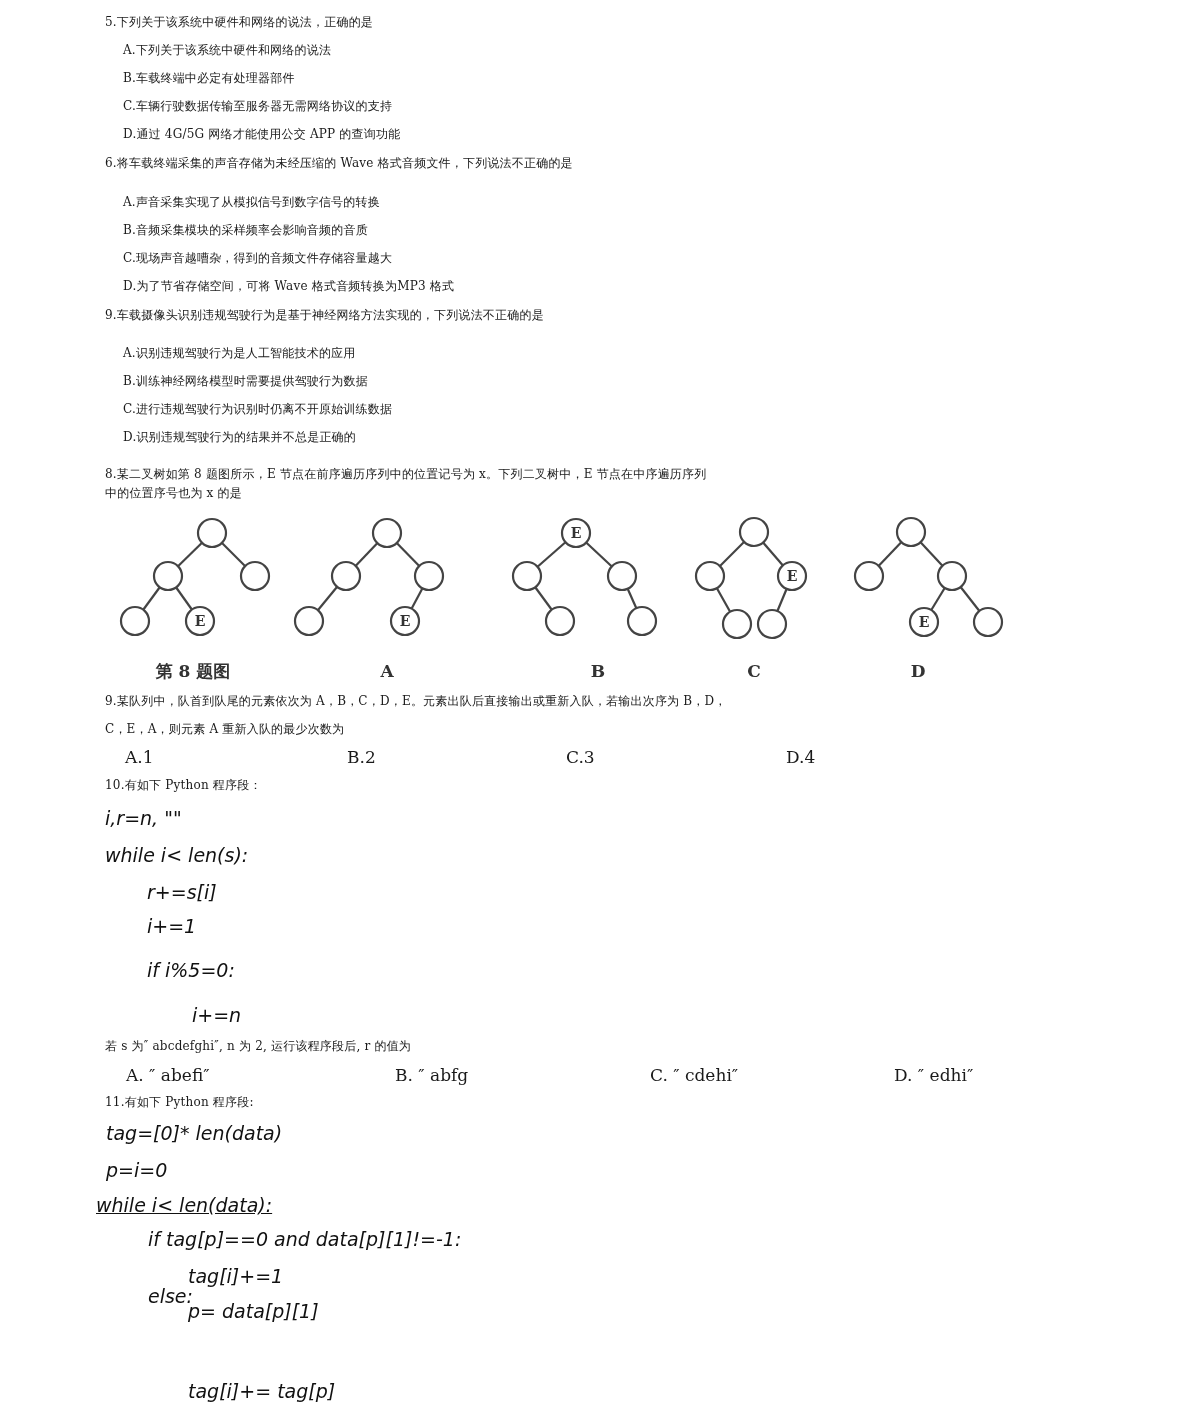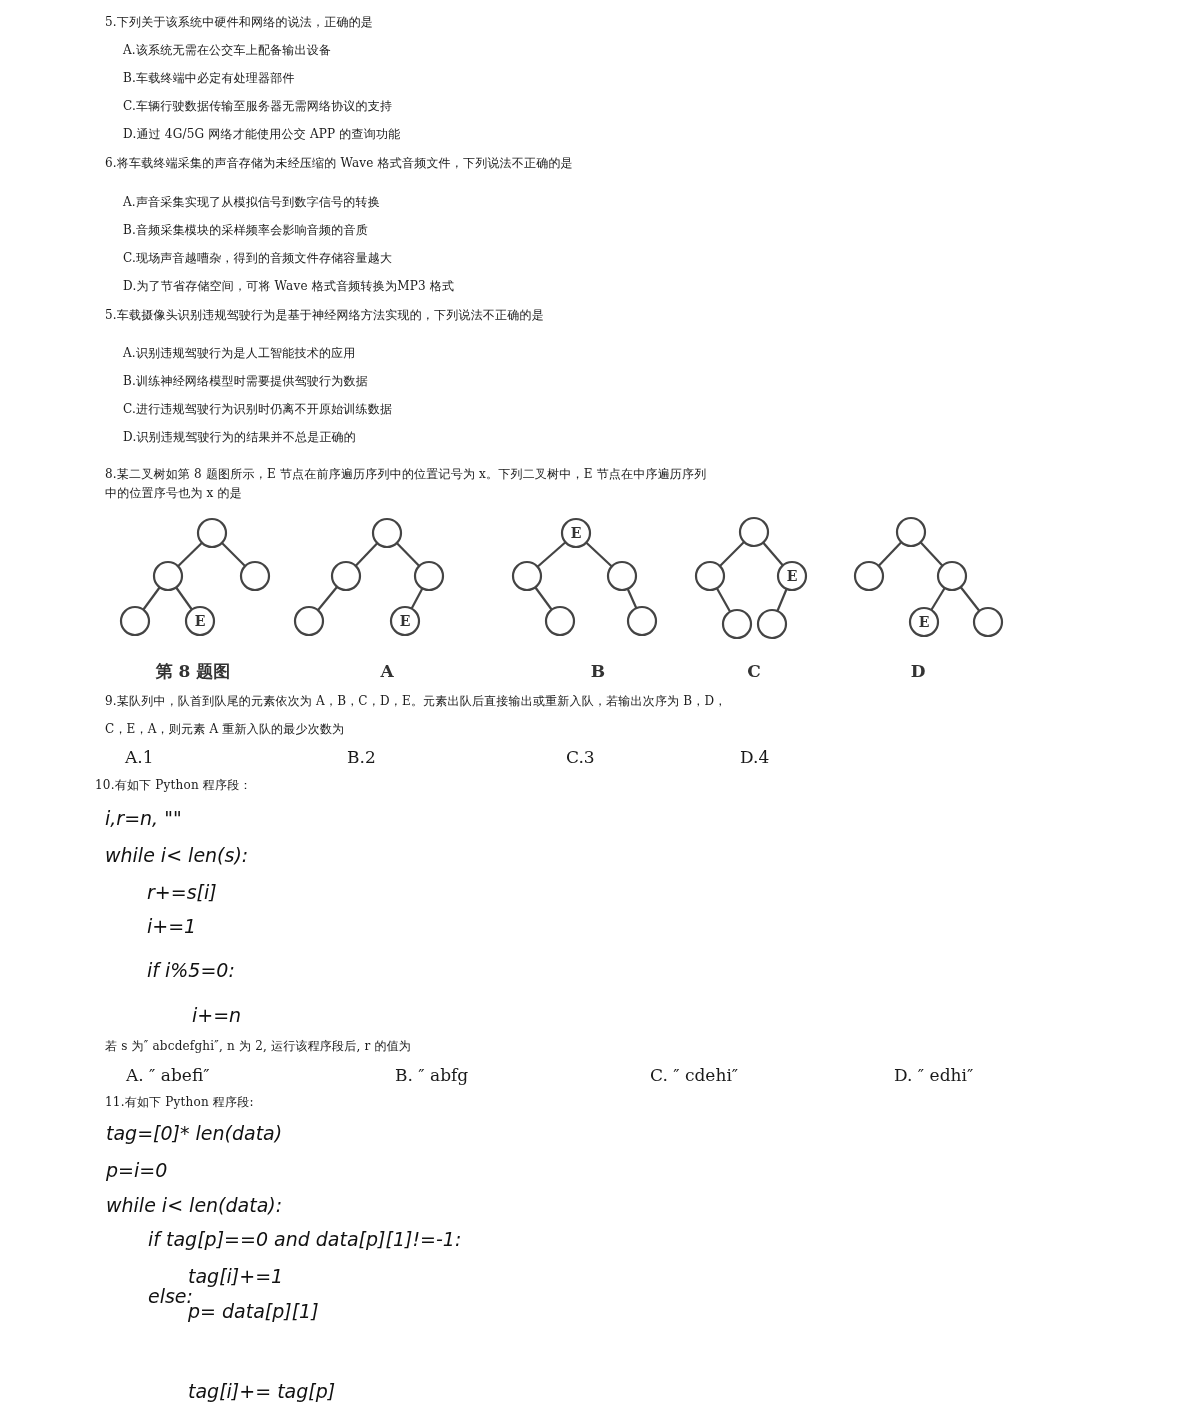--- a/index.html
+++ b/index.html
@@ -13,32 +13,32 @@
   svg.trees { position:absolute; left:0; top:505px; }
   svg.trees circle { fill:#fff; stroke:#444; stroke-width:2.2; }
   svg.trees line { stroke:#444; stroke-width:2.2; }
   svg.trees text.node-label { font-family:"DejaVu Serif", serif; font-size:14px; font-weight:bold; fill:#333; text-anchor:middle; dominant-baseline:central; }
   svg.trees text.caption { font-family:"DejaVu Serif", serif; font-size:17px; font-weight:bold; fill:#333; text-anchor:middle; }
 </style>
 </head>
 <body>
 
 <div class="line" style="left:105px; top:11px;">5.下列关于该系统中硬件和网络的说法，正确的是</div>
-<div class="line" style="left:123px; top:39px;">A.该系统无需在公交车上配备输出设备</div>
+<div class="line" style="left:123px; top:39px;">A.下列关于该系统中硬件和网络的说法</div>
 <div class="line" style="left:123px; top:67px;">B.车载终端中必定有处理器部件</div>
 <div class="line" style="left:123px; top:95px;">C.车辆行驶数据传输至服务器无需网络协议的支持</div>
 <div class="line" style="left:123px; top:123px;">D.通过 4G/5G 网络才能使用公交 APP 的查询功能</div>
 
 <div class="line" style="left:105px; top:152px;">6.将车载终端采集的声音存储为未经压缩的 Wave 格式音频文件，下列说法不正确的是</div>
 <div class="line" style="left:123px; top:191px;">A.声音采集实现了从模拟信号到数字信号的转换</div>
 <div class="line" style="left:123px; top:219px;">B.音频采集模块的采样频率会影响音频的音质</div>
 <div class="line" style="left:123px; top:247px;">C.现场声音越嘈杂，得到的音频文件存储容量越大</div>
 <div class="line" style="left:123px; top:275px;">D.为了节省存储空间，可将 Wave 格式音频转换为MP3 格式</div>
 
-<div class="line" style="left:105px; top:304px;">5.车载摄像头识别违规驾驶行为是基于神经网络方法实现的，下列说法不正确的是</div>
+<div class="line" style="left:105px; top:304px;">9.车载摄像头识别违规驾驶行为是基于神经网络方法实现的，下列说法不正确的是</div>
 <div class="line" style="left:123px; top:342px;">A.识别违规驾驶行为是人工智能技术的应用</div>
 <div class="line" style="left:123px; top:370px;">B.训练神经网络模型时需要提供驾驶行为数据</div>
 <div class="line" style="left:123px; top:398px;">C.进行违规驾驶行为识别时仍离不开原始训练数据</div>
 <div class="line" style="left:123px; top:426px;">D.识别违规驾驶行为的结果并不总是正确的</div>
 
 <div class="line" style="left:105px; top:455px;margin-top:8px;">8.某二叉树如第 8 题图所示，E 节点在前序遍历序列中的位置记号为 x。下列二叉树中，E 节点在中序遍历序列</div>
 <div class="line" style="left:105px; top:482px;">中的位置序号也为 x 的是</div>
 
 <svg class="trees" width="1191" height="182" viewBox="0 505 1191 182">
 
@@ -112,39 +112,39 @@
     <text class="caption" x="918" y="677">D</text>
   </g>
 </svg>
 
 <div class="line" style="left:105px; top:690px;">9.某队列中，队首到队尾的元素依次为 A，B，C，D，E。元素出队后直接输出或重新入队，若输出次序为 B，D，</div>
 <div class="line" style="left:105px; top:718px;">C，E，A，则元素 A 重新入队的最少次数为</div>
 <div class="opt-row" style="left:0; top:746px; width:1070px; height:22px;">
   <span style="left:125px;">A.1</span>
   <span style="left:347px;">B.2</span>
   <span style="left:566px;">C.3</span>
-  <span style="left:740px;text-align:right;">D.4</span>
+  <span style="left:786px;text-align:right;">D.4</span>
 </div>
 
-<div class="line" style="left:95px; top:774px;">10.有如下 Python 程序段：</div>
+<div class="line" style="left:105px; top:774px;">10.有如下 Python 程序段：</div>
 <div class="code" style="left:105px; top:806px;">i,r=n, ""</div>
 <div class="code" style="left:105px; top:843px;">while i&lt; len(s):</div>
 <div class="code" style="left:147px; top:880px;">r+=s[i]</div>
 <div class="code" style="left:147px; top:914px;">i+=1</div>
 <div class="code" style="left:147px; top:958px;">if i%5=0:</div>
 <div class="code" style="left:192px; top:1003px;">i+=n</div>
 <div class="line" style="left:105px; top:1035px;">若 s 为″ abcdefghi″, n 为 2, 运行该程序段后, r 的值为</div>
 <div class="opt-row" style="left:0; top:1064px; width:1191px; height:22px;">
   <span style="left:126px;">A. ″ abefi″</span>
   <span style="left:395px;">B. ″ abfg</span>
   <span style="left:650px;">C. ″ cdehi″</span>
   <span style="left:894px;">D. ″ edhi″</span>
 </div>
 
 <div class="line" style="left:105px; top:1091px;">11.有如下 Python 程序段:</div>
 <div class="code" style="left:106px; top:1121px;">tag=[0]* len(data)</div>
 <div class="code" style="left:106px; top:1158px;text-align:center;">p=i=0</div>
-<div class="code" style="left:106px; top:1193px;">while i&lt; len(data):</div>
+<div class="code" style="left:96px; top:1193px;text-decoration:underline;">while i&lt; len(data):</div>
 <div class="code" style="left:148px; top:1227px;">if tag[p]==0 and data[p][1]!=-1:</div>
 <div class="code" style="left:188px; top:1264px;">tag[i]+=1</div>
 <div class="code" style="left:188px; top:1299px;">p= data[p][1]</div>
 <div class="code" style="left:148px; top:1284px;">else:</div>
 <div class="code" style="left:188px; top:1379px;">tag[i]+= tag[p]</div>
 
 </body></html>

